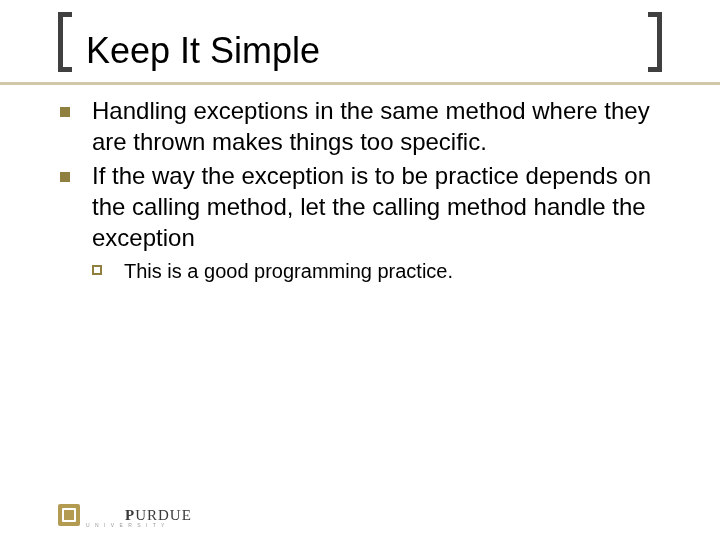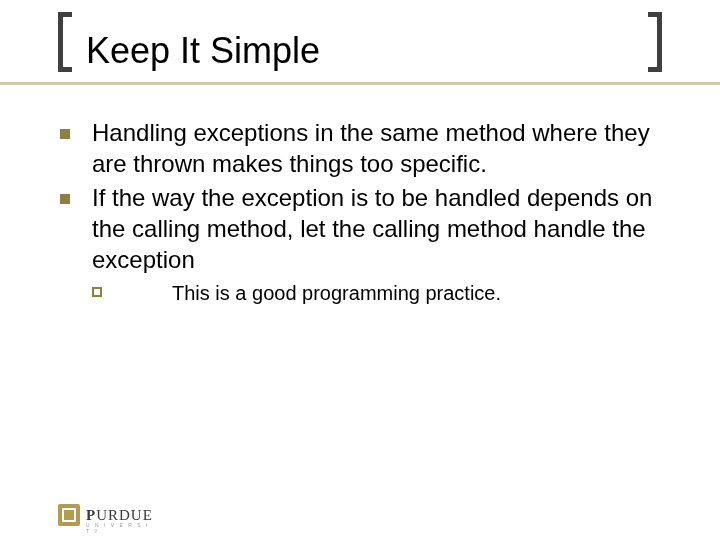--- a/index.html
+++ b/index.html
@@ -45,21 +45,21 @@
   .hline {
     position: absolute;
     top: 82px;
     left: 0;
     right: 0;
     height: 3px;
     background: #d0c8a8;
   }
   .content {
     position: absolute;
-    top: 118px;
+    top: 96px;
     left: 60px;
     right: 50px;
   }
   .bullet1 {
     display: flex;
     margin-bottom: 4px;
   }
   .sq {
     width: 10px;
     height: 10px;
@@ -70,41 +70,41 @@
   }
   .bt {
     font-size: 24px;
     line-height: 1.28;
     color: #000;
   }
   .bullet2 {
     display: flex;
     margin-left: 32px;
     margin-top: 3px;
-    gap: 48px;
   }
   .sq2 {
     width: 10px;
     height: 10px;
     border: 2px solid #8f803f;
     flex: 0 0 10px;
     margin-top: 7px;
     margin-right: 22px;
   }
   .bt2 {
     font-size: 20px;
     line-height: 1.3;
     color: #000;
   }
   .logo {
     position: absolute;
     bottom: 14px;
     left: 58px;
     display: flex;
     align-items: center;
+    gap: 39px;
   }
   .logo-icon {
     width: 22px;
     height: 22px;
     background: #b39b52;
     border-radius: 2px;
     margin-right: 6px;
     position: relative;
   }
   .logo-icon::after {
@@ -142,21 +142,21 @@
 
 <div class="hline"></div>
 
 <div class="content">
   <div class="bullet1">
     <div class="sq"></div>
     <div class="bt">Handling exceptions in the same method where they are thrown makes things too specific.</div>
   </div>
   <div class="bullet1">
     <div class="sq"></div>
-    <div class="bt">If the way the exception is to be handled depends on the calling method, let the calling method handle the exception</div>
+    <div class="bt">If the way the exception is to be practice depends on the calling method, let the calling method handle the exception</div>
   </div>
   <div class="bullet2">
     <div class="sq2"></div>
     <div class="bt2">This is a good programming practice.</div>
   </div>
 </div>
 
 <div class="logo">
   <div class="logo-icon"></div>
   <div class="logo-text"><span class="bold">P</span><span>URDUE</span></div>

